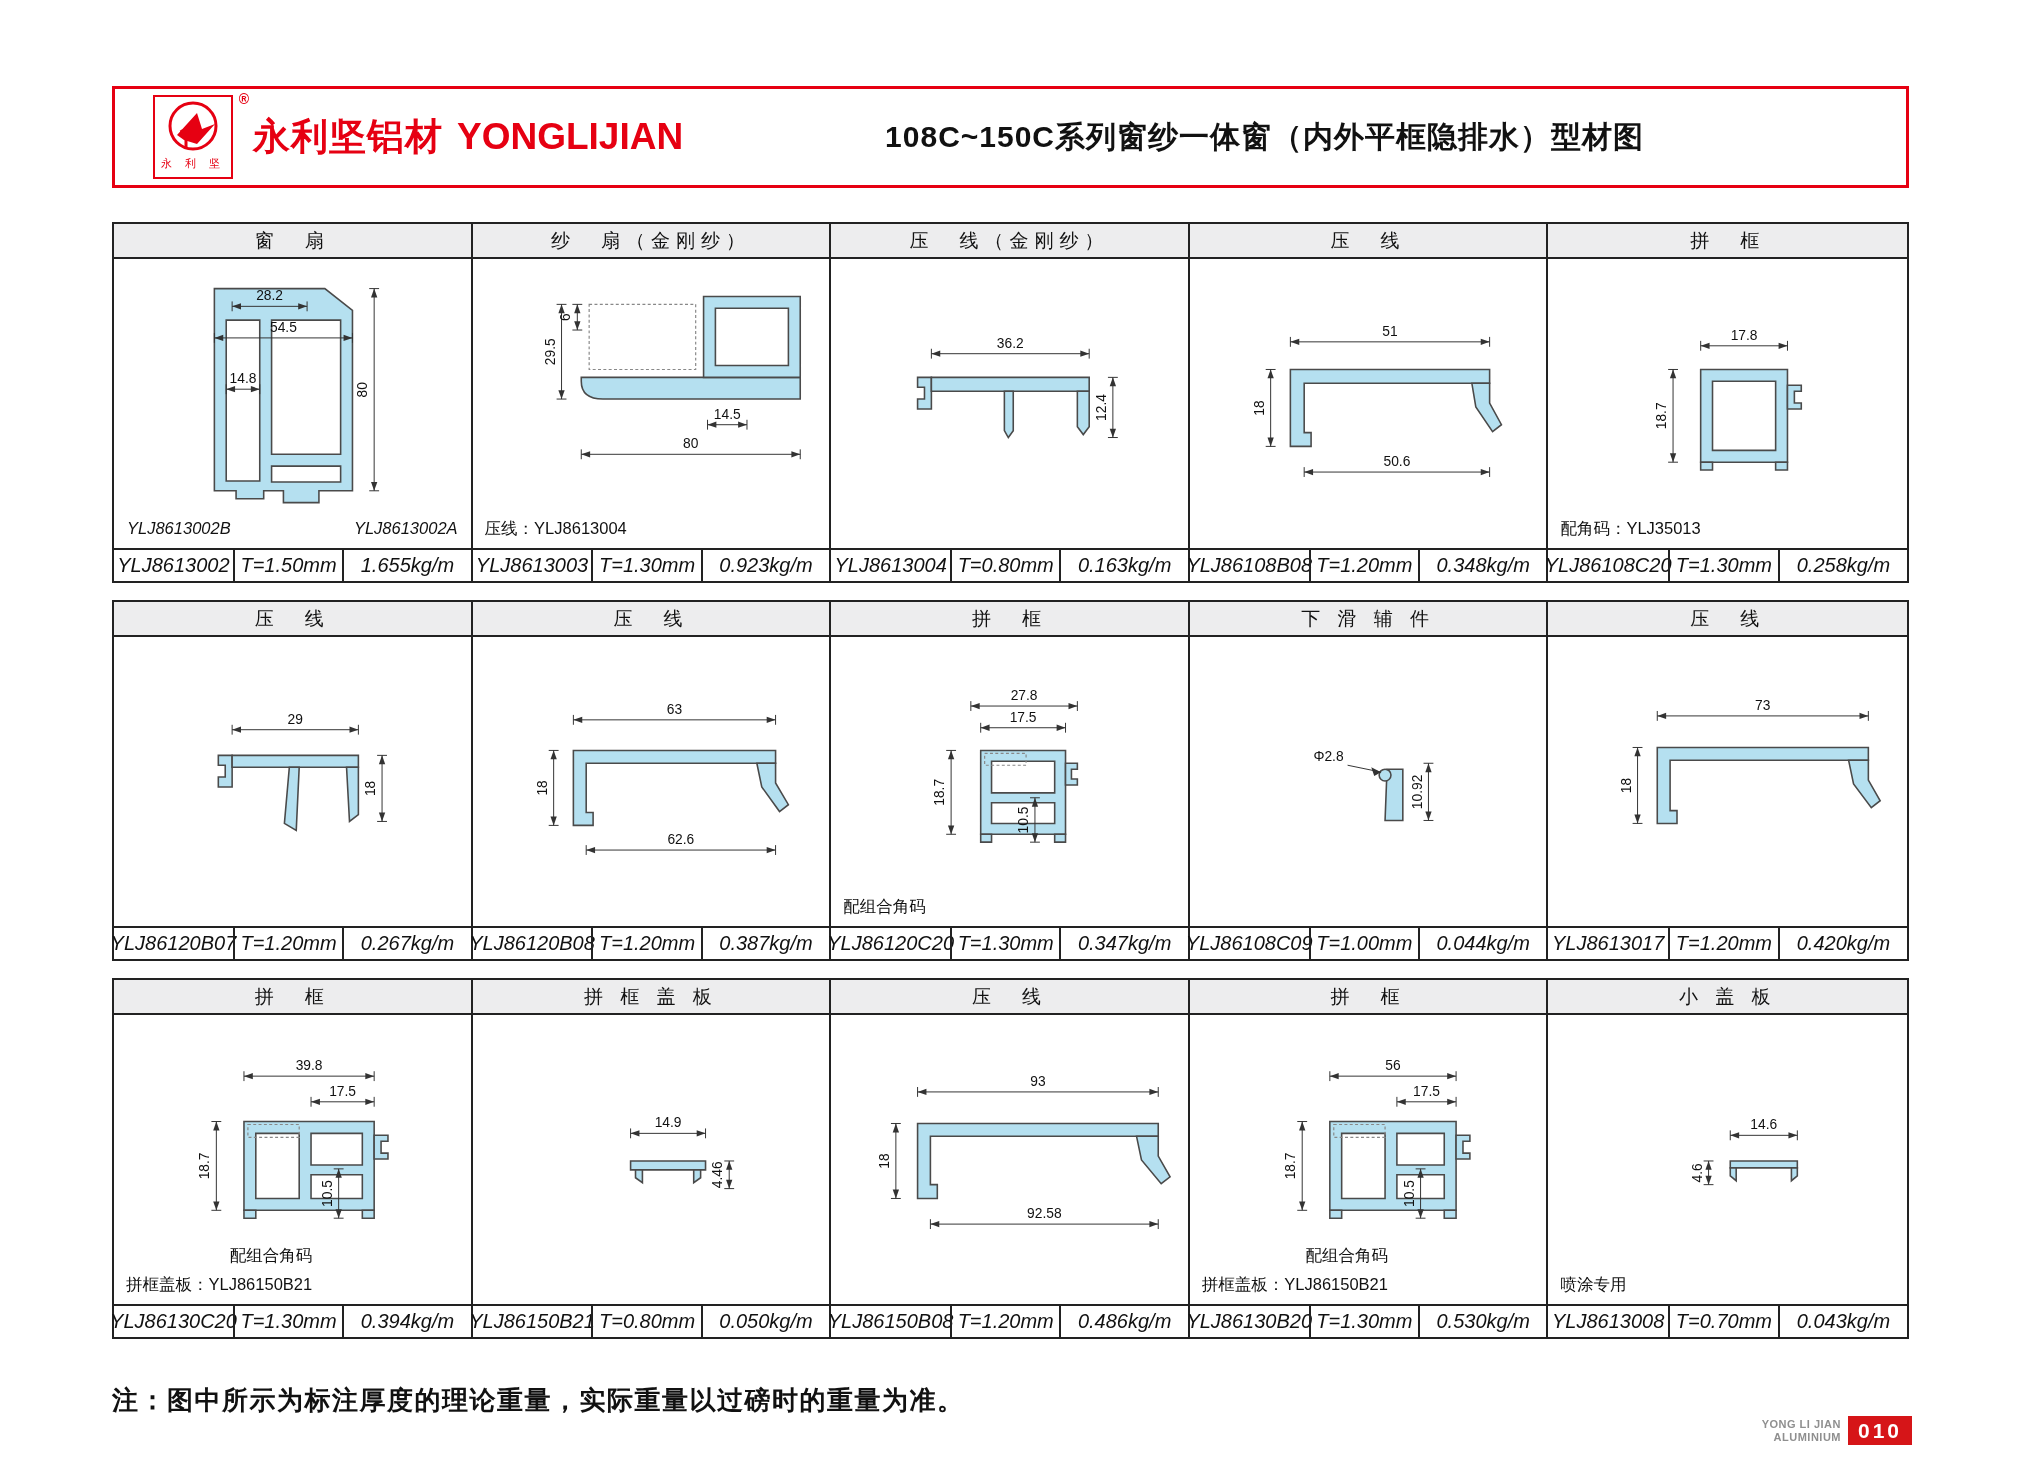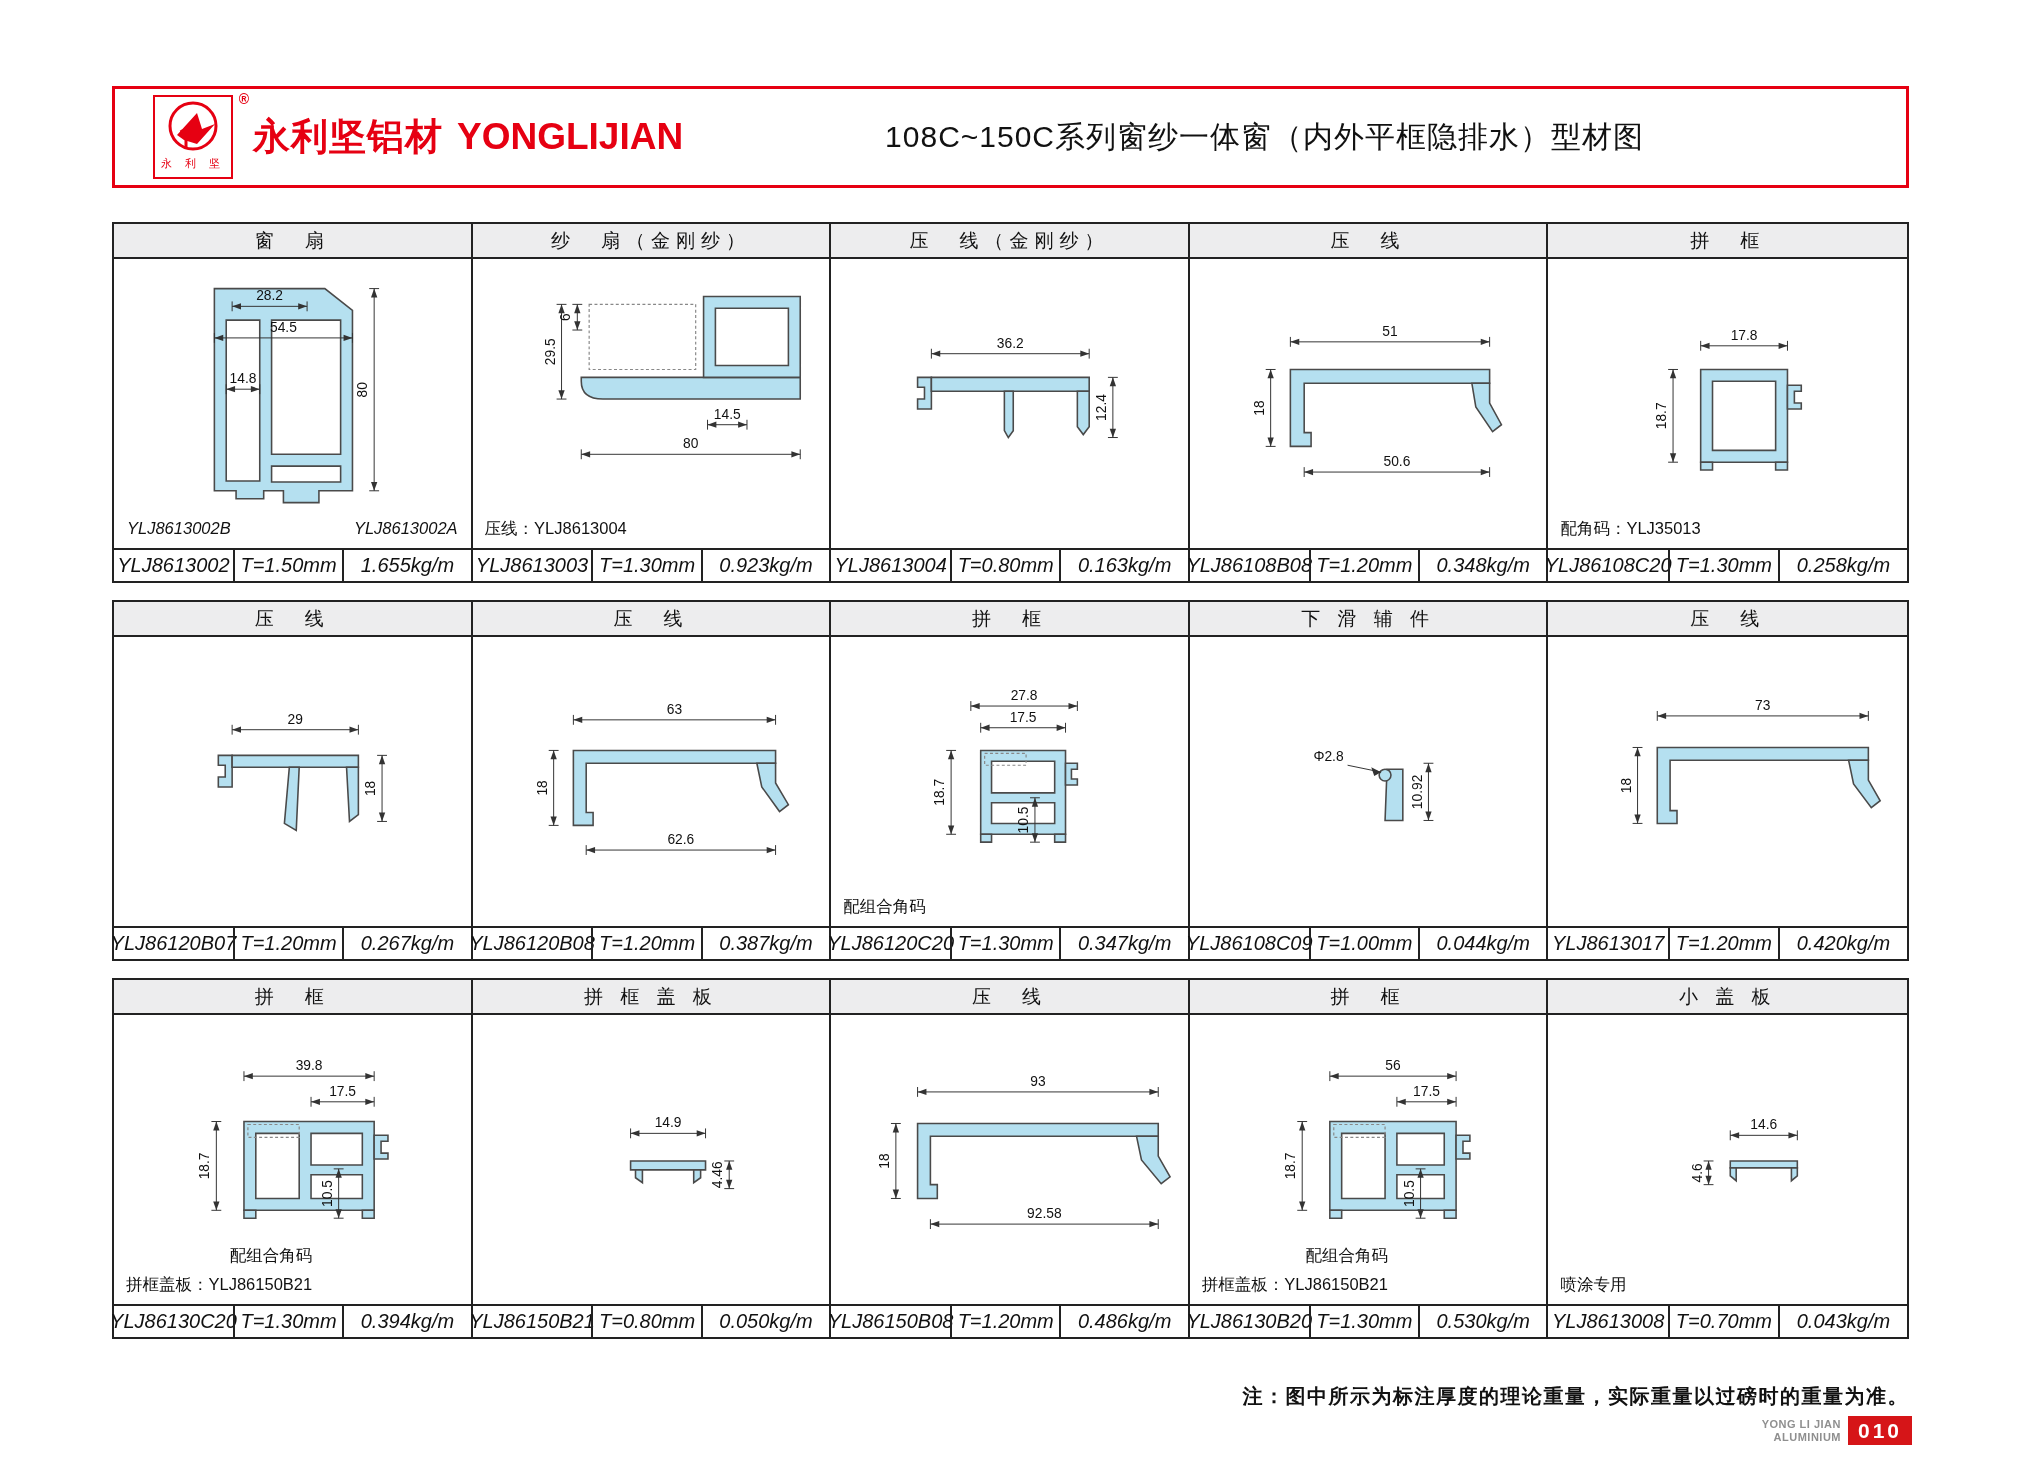--- a/index.html
+++ b/index.html
@@ -16,21 +16,21 @@
   .logo-box{
     position:relative;margin-left:38px;width:80px;height:84px;
     border:2.5px solid var(--accent,#e60012);box-sizing:border-box;
     display:flex;flex-direction:column;align-items:center;justify-content:flex-start;
   }
   .logo-box .reg{position:absolute;top:-6px;right:-18px;color:var(--accent,#e60012);font-size:14px;font-weight:bold;}
   .logo-chars{color:var(--accent,#e60012);font-size:11px;letter-spacing:5px;margin-top:1px;white-space:nowrap;}
   .brand{margin-left:20px;white-space:nowrap;color:var(--accent,#e60012);font-weight:bold;font-size:37px;letter-spacing:1px;}
   .brand .en{margin-left:14px;letter-spacing:0px;}
   .titles{flex:1;text-align:center;padding-right:60px;line-height:1.16;}
-  .title-cn{font-size:30px;font-weight:normal;letter-spacing:1px;}
+  .title-cn{font-size:30px;font-weight:bold;letter-spacing:1px;}
   .title-en{font-size:25px;}
   
   .grid{position:absolute;left:112px;top:222px;width:1797px;}
   .row{display:grid;grid-template-columns:repeat(5,1fr);border:2px solid #222;margin-bottom:17px;background:#fff;text-align:right;}
   .cell{border-right:2px solid #222;display:flex;flex-direction:column;height:357px;box-sizing:border-box;min-width:0;}
   .cell:last-child{border-right:none;}
   .cell-title{
     height:33px;flex:0 0 33px;background:var(--titlebg,#ededee);border-bottom:2px solid #222;
     display:flex;align-items:center;justify-content:center;font-size:19px;letter-spacing:6px;
   }
@@ -41,21 +41,21 @@
   .cell-info{height:31px;flex:0 0 31px;border-top:2px solid #222;display:grid;grid-template-columns:1fr .92fr 1.08fr;}
   .cell-info div{display:flex;align-items:center;justify-content:center;font-size:20px;border-left:2px solid #222;min-width:0;white-space:nowrap;font-style:italic;}
   .cell-info div:first-child{border-left:none;}
   
   .prof{fill:var(--profile,#b5e0f0);stroke:#4a4a4a;stroke-width:1.6;fill-rule:evenodd;}
   .dash{fill:none;stroke:#888;stroke-width:1.2;stroke-dasharray:3 2.4;}
   .dimline{stroke:#333;stroke-width:1;}
   .dimarrow{fill:#333;}
   .dimtxt{font:14px "Liberation Sans",sans-serif;fill:#111;}
   
-  .foot-note{position:absolute;left:112px;width:1797px;top:1383px;text-align:right;font-size:20px;font-weight:bold;letter-spacing:1.5px;}
+  .foot-note{position:absolute;left:112px;width:1797px;top:1383px;text-align:left;font-size:26px;font-weight:bold;letter-spacing:1.5px;}
   .page-mark{position:absolute;right:115px;top:1416px;display:flex;align-items:center;gap:7px;}
   .mark-text{text-align:right;color:#8f8f8f;font-size:11px;font-weight:bold;line-height:1.15;letter-spacing:.5px;white-space:nowrap;}
   .page-no{background:var(--pagered,#d61518);color:#fff;font-size:21px;font-weight:bold;width:64px;height:29px;display:flex;align-items:center;justify-content:center;letter-spacing:3px;}
 </style>
 </head>
 <body>
 
 <div class="header">
   <div class="logo-box">
     <span class="reg">®</span>

